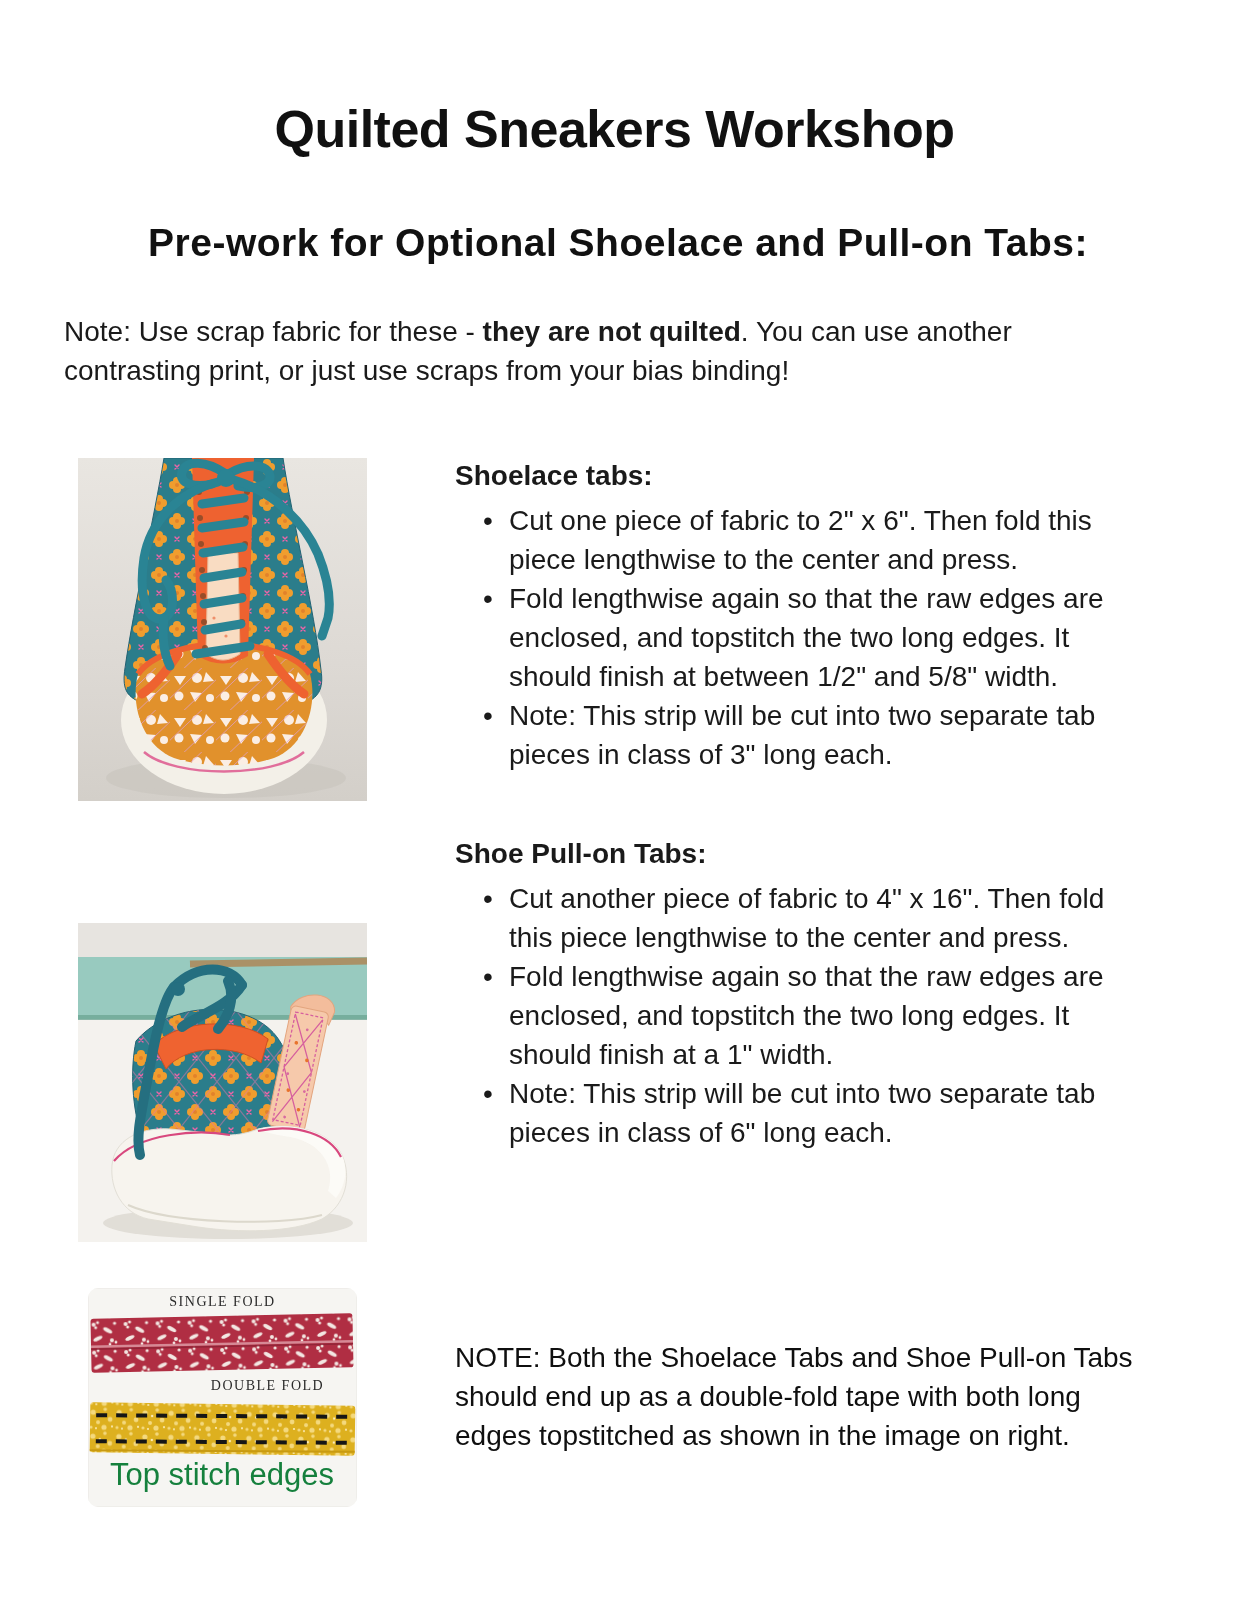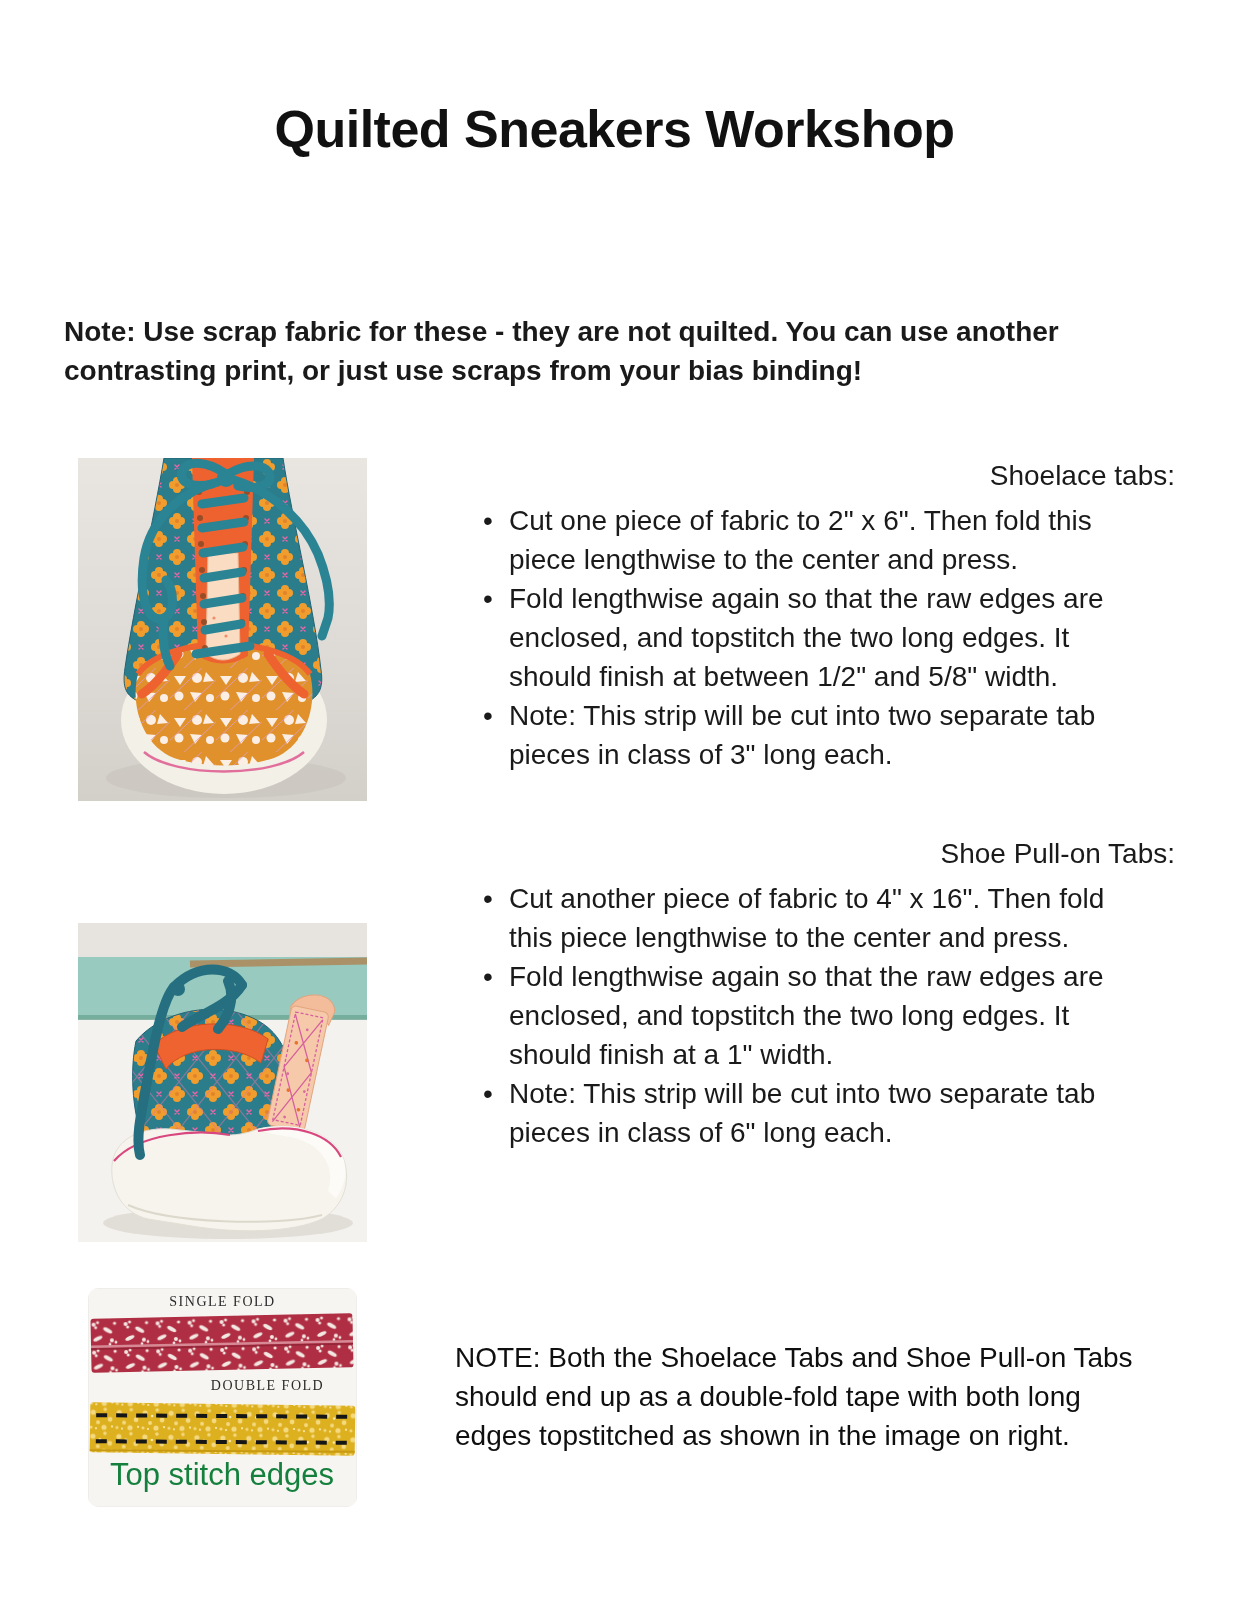--- a/index.html
+++ b/index.html
@@ -20,29 +20,28 @@
   .doc-subtitle{
     position:absolute;left:0;top:220px;width:1236px;
     text-align:center;
     font-size:39px;line-height:46px;font-weight:bold;
     letter-spacing:0.5px;color:#111;
   }
   .intro{
     position:absolute;left:64px;top:312px;width:1125px;
     font-size:28px;line-height:39px;
     white-space:pre-line;
-    font-weight:bold;
   }
   .section{
     position:absolute;left:455px;width:720px;
     font-size:28px;line-height:39px;
   }
   .sec-1{top:456px;}
   .sec-2{top:834px;}
-  .section .sec-heading{font-weight:normal;text-align:right;}
+  .section .sec-heading{font-weight:bold;}
   .bullets{list-style:none;margin:6px;padding:0;}
   .bullets li{
     position:relative;
     padding-left:48px;
     white-space:pre-line;
   }
   .bullets li::before{
     content:"\2022";
     position:absolute;left:22px;top:0;
     font-size:28px;line-height:39px;
@@ -69,20 +68,21 @@
     position:absolute;left:22px;top:169px;
     font-size:31px;color:#15803d;letter-spacing:0px;
   }
 </style>
 </head>
 <body>
 
 <div class="page">
 
   <div class="doc-title">Quilted Sneakers Workshop</div>
+  <div class="doc-subtitle">Pre-work for Optional Shoelace and Pull-on Tabs:</div>
 
   <div class="intro"><span>Note: Use scrap fabric for these - </span><b>they are not quilted</b><span>. You can use another
 contrasting print, or just use scraps from your bias binding!</span></div>
 
   <div class="photo photo-1">
     <svg width="289" height="343" viewBox="0 0 289 343" xmlns="http://www.w3.org/2000/svg">
       <defs>
         <linearGradient id="pbg1" x1="0" y1="0" x2="0" y2="1">
           <stop offset="0" stop-color="#e9e6e1"></stop>
           <stop offset="0.6" stop-color="#ddd9d4"></stop>

